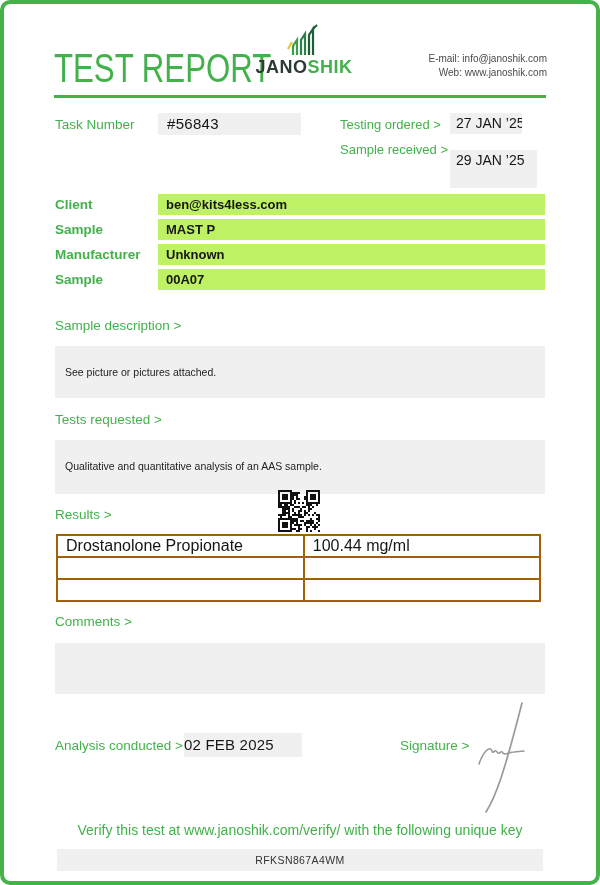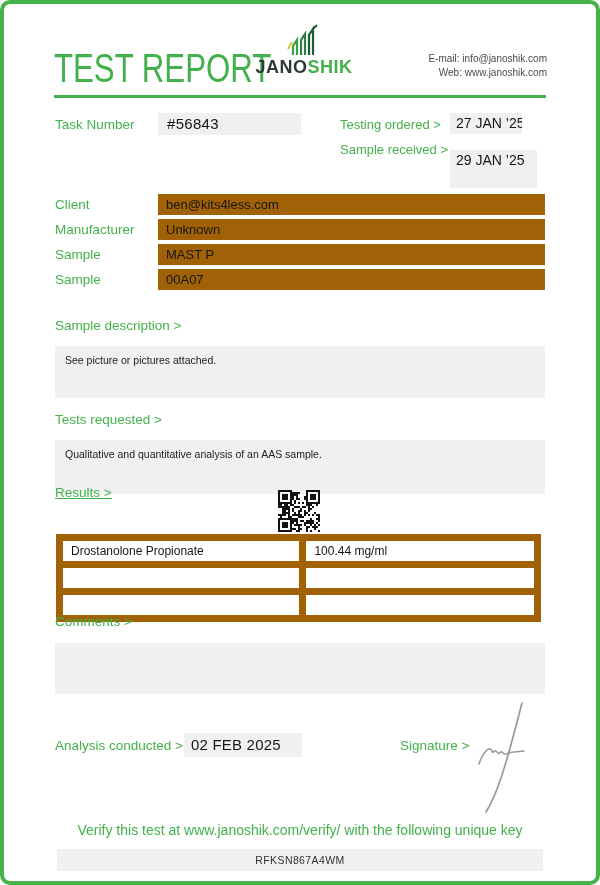--- a/index.html
+++ b/index.html
@@ -28,47 +28,47 @@
 
   
   .task-label{left:55px;top:117px;}
   .task-box{left:158px;top:113px;width:143px;height:22px;line-height:22px;padding-left:9px;font-size:15px;letter-spacing:0.3px;}
   .ordered-label{left:340px;top:117px;font-size:13px;}
   .ordered-box{left:450px;top:113px;width:72px;height:21px;line-height:21px;padding-left:6px;font-size:14px;}
   .received-label{left:340px;top:142px;font-size:13px;}
   .received-box{left:450px;top:150px;width:87px;height:38px;line-height:21px;padding-left:6px;font-size:14px;}
 
   
-  .details{position:absolute;left:55px;top:194px;width:490px;}
+  .details{position:absolute;left:55px;top:194px;width:490px;font-weight:bold;}
   .detail-row{display:flex;margin-bottom:4px;height:21px;}
   .detail-label{width:103px;color:#43b14b;font-size:13.5px;line-height:21px;}
-  .detail-value{flex:1;background:#a16207;color:#161616;font-size:13px;line-height:21px;padding-left:8px;white-space:nowrap;}
+  .detail-value{flex:1;background:#bef264;color:#161616;font-size:13px;line-height:21px;padding-left:8px;white-space:nowrap;}
 
   
   .section-h{position:absolute;left:55px;color:#43b14b;font-size:13.5px;}
   .h-sampledesc{top:318px;}
   .h-tests{top:412px;text-align:right;}
-  .h-results{top:485px;text-decoration:underline;}
+  .h-results{top:507px;}
   .h-comments{top:614px;}
   .textbox{position:absolute;left:55px;width:490px;background:#f0f0f0;box-sizing:border-box;
-           font-size:10.5px;color:#222;padding:8px 10px;}
+           font-size:10.5px;color:#222;padding:20px 10px;}
   .sampledesc-box{top:346px;height:52px;}
   .tests-box{top:440px;height:54px;}
   .comments-box{top:643px;height:51px;}
 
   .qr{position:absolute;left:278px;top:490px;width:42px;height:42px;line-height:0;}
 
   table.results{position:absolute;left:56px;top:534px;width:485px;border-collapse:collapse;}
-  table.results td{border:7px solid #a16207;height:20px;font-size:12px;color:#161616;padding:0 4px 0 8px;white-space:nowrap;}
+  table.results td{border:2px solid #a16207;height:20px;font-size:16px;color:#161616;padding:0 4px 0 8px;white-space:nowrap;}
   td.c1{width:242px;}
   td.c2{width:243px;}
 
   
   .analysis-label{left:55px;top:738px;}
-  .analysis-box{left:184px;top:733px;width:118px;height:24px;line-height:24px;padding-left:7px;font-size:15px;letter-spacing:0.2px;}
+  .analysis-box{left:184px;top:733px;width:118px;height:24px;line-height:24px;font-size:15px;letter-spacing:0.2px;}
   .signature-label{left:400px;top:738px;}
   .signature{position:absolute;left:465px;top:700px;line-height:0;}
   .verify-text{position:absolute;left:40px;right:40px;top:822px;text-align:center;color:#43b14b;font-size:14px;white-space:nowrap;}
   .key-box{position:absolute;left:57px;right:57px;top:849px;height:22px;line-height:22px;background:#f0f0f0;
            text-align:center;font-size:10.5px;color:#333;letter-spacing:0.4px;}
 </style>
 </head>
 <body>
 
 <div class="page">
@@ -102,26 +102,26 @@
   <div class="box ordered-box">27 JAN ’25</div>
   <div class="lbl received-label">Sample received &gt;</div>
   <div class="box received-box">29 JAN ’25</div>
 
   <div class="details">
     <div class="detail-row">
       <div class="detail-label">Client</div>
       <div class="detail-value">ben@kits4less.com</div>
     </div>
     <div class="detail-row">
+      <div class="detail-label">Sample</div>
+      <div class="detail-value">MAST P</div>
+    </div>
+    <div class="detail-row">
       <div class="detail-label">Manufacturer</div>
       <div class="detail-value">Unknown</div>
-    </div>
-    <div class="detail-row">
-      <div class="detail-label">Sample</div>
-      <div class="detail-value">MAST P</div>
     </div>
     <div class="detail-row">
       <div class="detail-label">Sample</div>
       <div class="detail-value">00A07</div>
     </div>
   </div>
 
   <div class="section-h h-sampledesc">Sample description &gt;</div>
   <div class="textbox sampledesc-box">See picture or pictures attached.</div>
 

